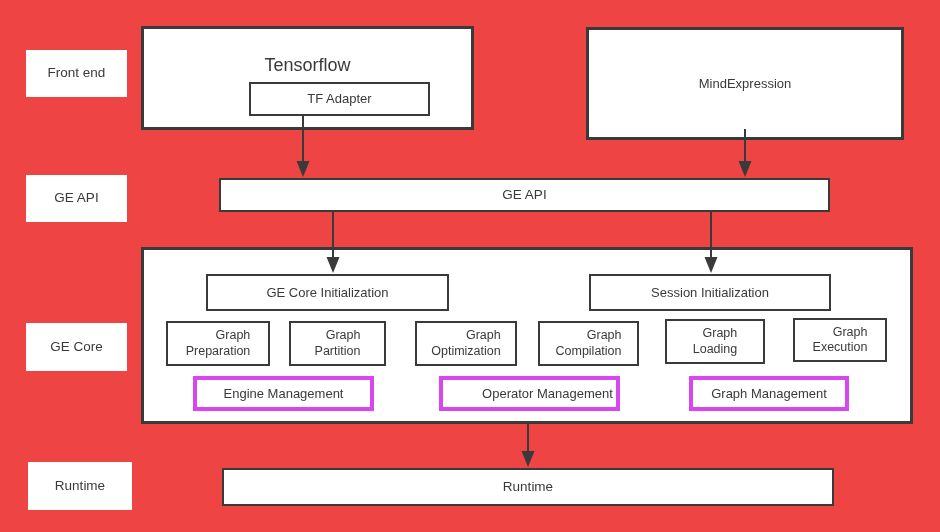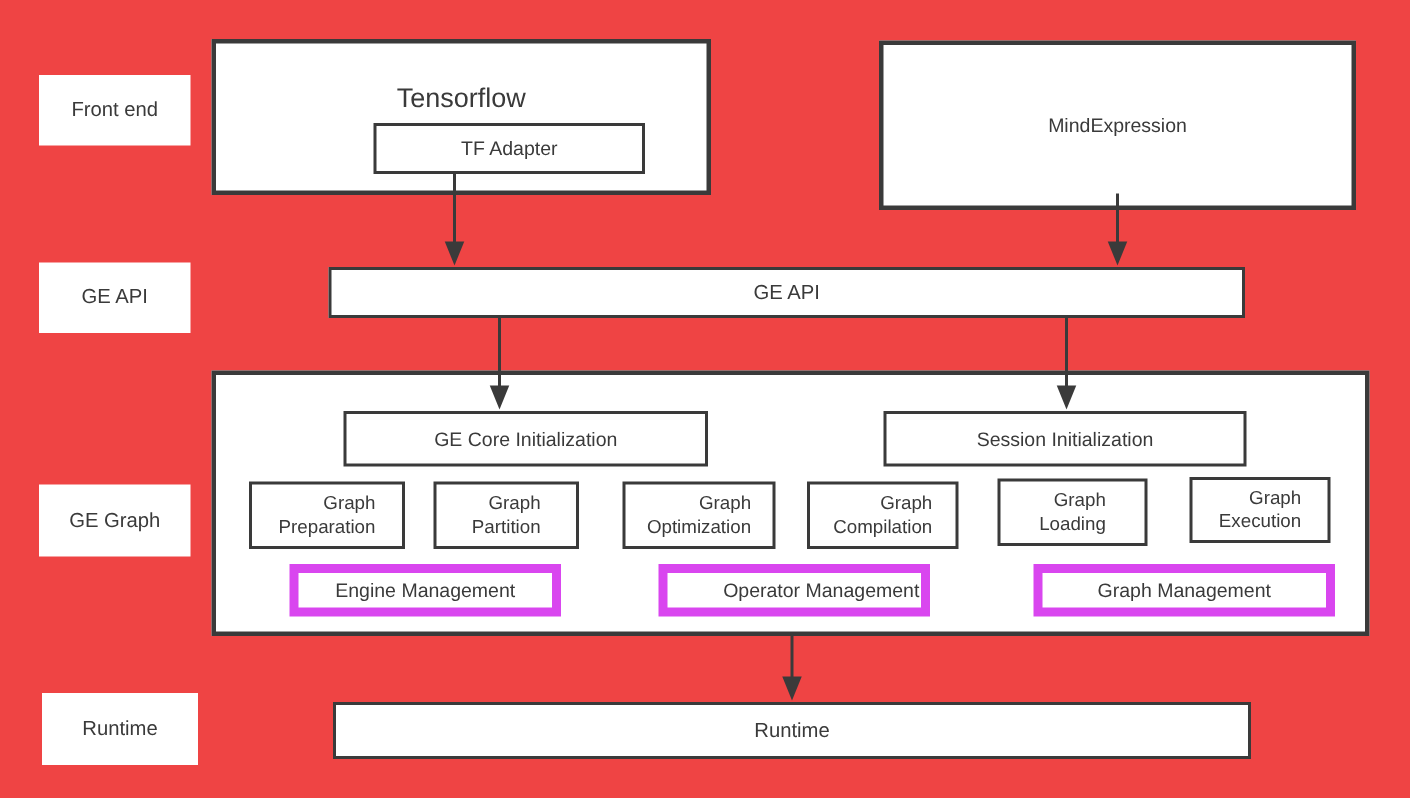--- a/index.html
+++ b/index.html
@@ -46,21 +46,21 @@
   .bar {
     border: 2px solid #3a3a3a;
     font-size: 13.5px;
   }
   .unit {
     border: 2px solid #3a3a3a;
     font-size: 12.5px;
     text-align: right;
   }
   .unit-wide {
-    border: 6px solid #d946ef;
+    border: 4px solid #d946ef;
     font-size: 13px;
   }
   .init-box {
     border: 2px solid #3a3a3a;
     font-size: 13px;
   }
   
   .arrow {
     position: absolute;
   }
@@ -68,39 +68,39 @@
 </style>
 </head>
 <body>
 
 <div id="canvas">
 
   <div class="box tier-label" style="left:26px; top:50px; width:101px; height:47px;">Front end</div>
 
   <div class="box tier-label" style="left:26px; top:175px; width:101px; height:47px;">GE API</div>
 
-  <div class="box tier-label" style="left:26px; top:323px; width:101px; height:48px;">GE Graph</div>
+  <div class="box tier-label" style="left:26px; top:323px; width:101px; height:48px;">GE Core</div>
 
   <div class="box tier-label" style="left:28px; top:462px; width:104px; height:48px;">Runtime</div>
 
   <div class="box outer" style="left:141px; top:26px; width:333px; height:104px;">
     <span class="outer-title">Tensorflow</span>
   </div>
 
   <div class="box init-box" style="left:213px; top:82px; width:181px; height:34px;margin-left:36px;">TF Adapter</div>
 
   <div class="box outer" style="left:586px; top:27px; width:318px; height:113px; align-items:center;">
     <span>MindExpression</span>
   </div>
 
   <div class="box bar" style="left:219px; top:178px; width:611px; height:34px;">GE API</div>
 
   <div class="box outer" style="left:141px; top:247px; width:772px; height:177px;"></div>
 
-  <div class="box init-box" style="left:229px; top:274px; width:243px; height:37px;">GE Core Initialization</div>
+  <div class="box init-box" style="left:206px; top:274px; width:243px; height:37px;">GE Core Initialization</div>
 
   <div class="box init-box" style="left:589px; top:274px; width:242px; height:37px;text-align:center;">Session Initialization</div>
 
   <div class="box unit" style="left:166px; top:321px; width:104px; height:45px;">Graph
 Preparation</div>
 
   <div class="box unit" style="left:289px; top:321px; width:97px; height:45px;">Graph
 Partition</div>
 
   <div class="box unit" style="left:415px; top:321px; width:102px; height:45px;">Graph
@@ -112,21 +112,21 @@
   <div class="box unit" style="left:665px; top:319px; width:100px; height:45px;">Graph
 Loading</div>
 
   <div class="box unit" style="left:793px; top:318px; width:94px; height:44px;">Graph
 Execution</div>
 
   <div class="box unit-wide" style="left:193px; top:376px; width:181px; height:35px;">Engine Management</div>
 
   <div class="box unit-wide" style="left:439px; top:376px; width:181px; height:35px;padding-left:36px;">Operator Management</div>
 
-  <div class="box unit-wide" style="left:689px; top:376px; width:201px; height:35px;">Graph Management</div>
+  <div class="box unit-wide" style="left:689px; top:376px; width:160px; height:35px;">Graph Management</div>
 
   <div class="box bar" style="left:222px; top:468px; width:612px; height:38px;">Runtime</div>
 
   <div class="arrow" style="left:293px; top:115px; width:20px; height:64px;">
     <svg width="20" height="64" viewBox="0 0 20 64">
       <line x1="10" y1="0" x2="10" y2="50" stroke="#3a3a3a" stroke-width="2"></line>
       <polygon points="10,62 3.5,46 16.5,46" fill="#3a3a3a"></polygon>
     </svg>
   </div>
 

